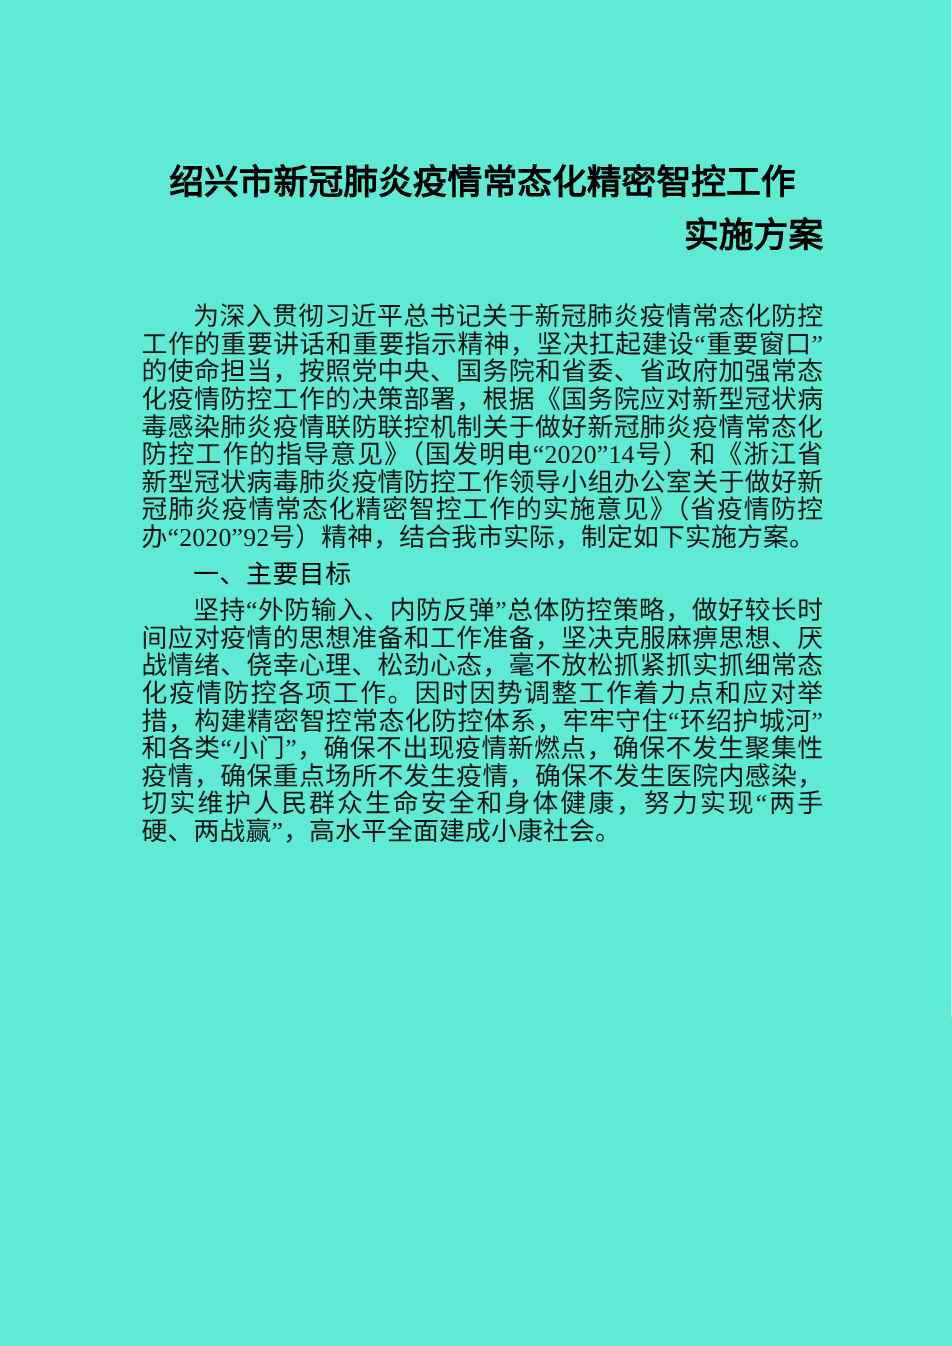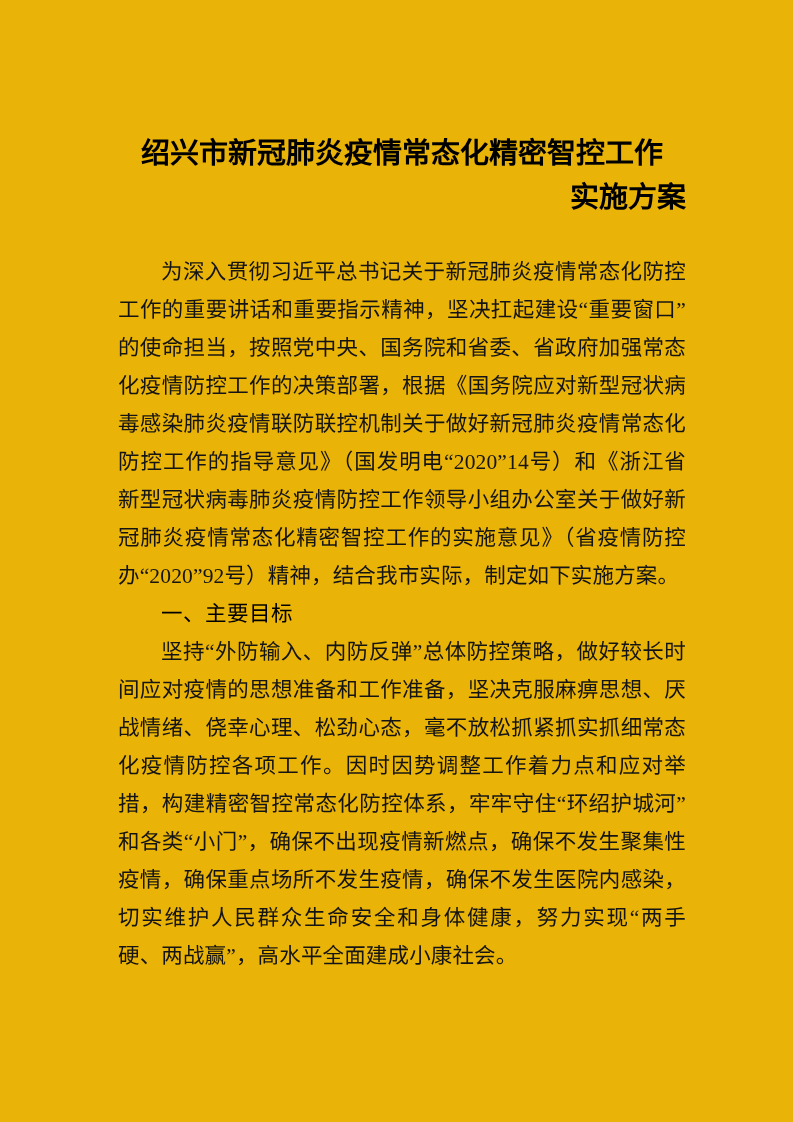--- a/index.html
+++ b/index.html
@@ -7,21 +7,21 @@
     margin: 0;
     padding: 0;
     background: #ffffff;
   }
 
   .page {
     position: relative;
     width: 793px;
     height: 1122px;
     margin: 0 auto;
-    background: #eab308;
+    background: #5eead4;
     overflow: hidden;
     box-sizing: border-box;
   }
 
   .content {
     position: absolute;
     left: 118px;
     top: 0;
     width: 568px;
   }
@@ -52,21 +52,21 @@
 
   
   .body-block {
     margin-top: 34px;
   }
 
   p.para {
     margin: 0;
     font-family: "Liberation Serif", "DejaVu Serif", serif;
     font-size: 21.5px;
-    line-height: 38px;
+    line-height: 23px;
     color: #141414;
     text-align: justify;
     text-justify: inter-character;
     text-indent: 43px;
     letter-spacing: 0.15px;
     word-break: break-all;
   }
 
   
   h2.section-heading {

